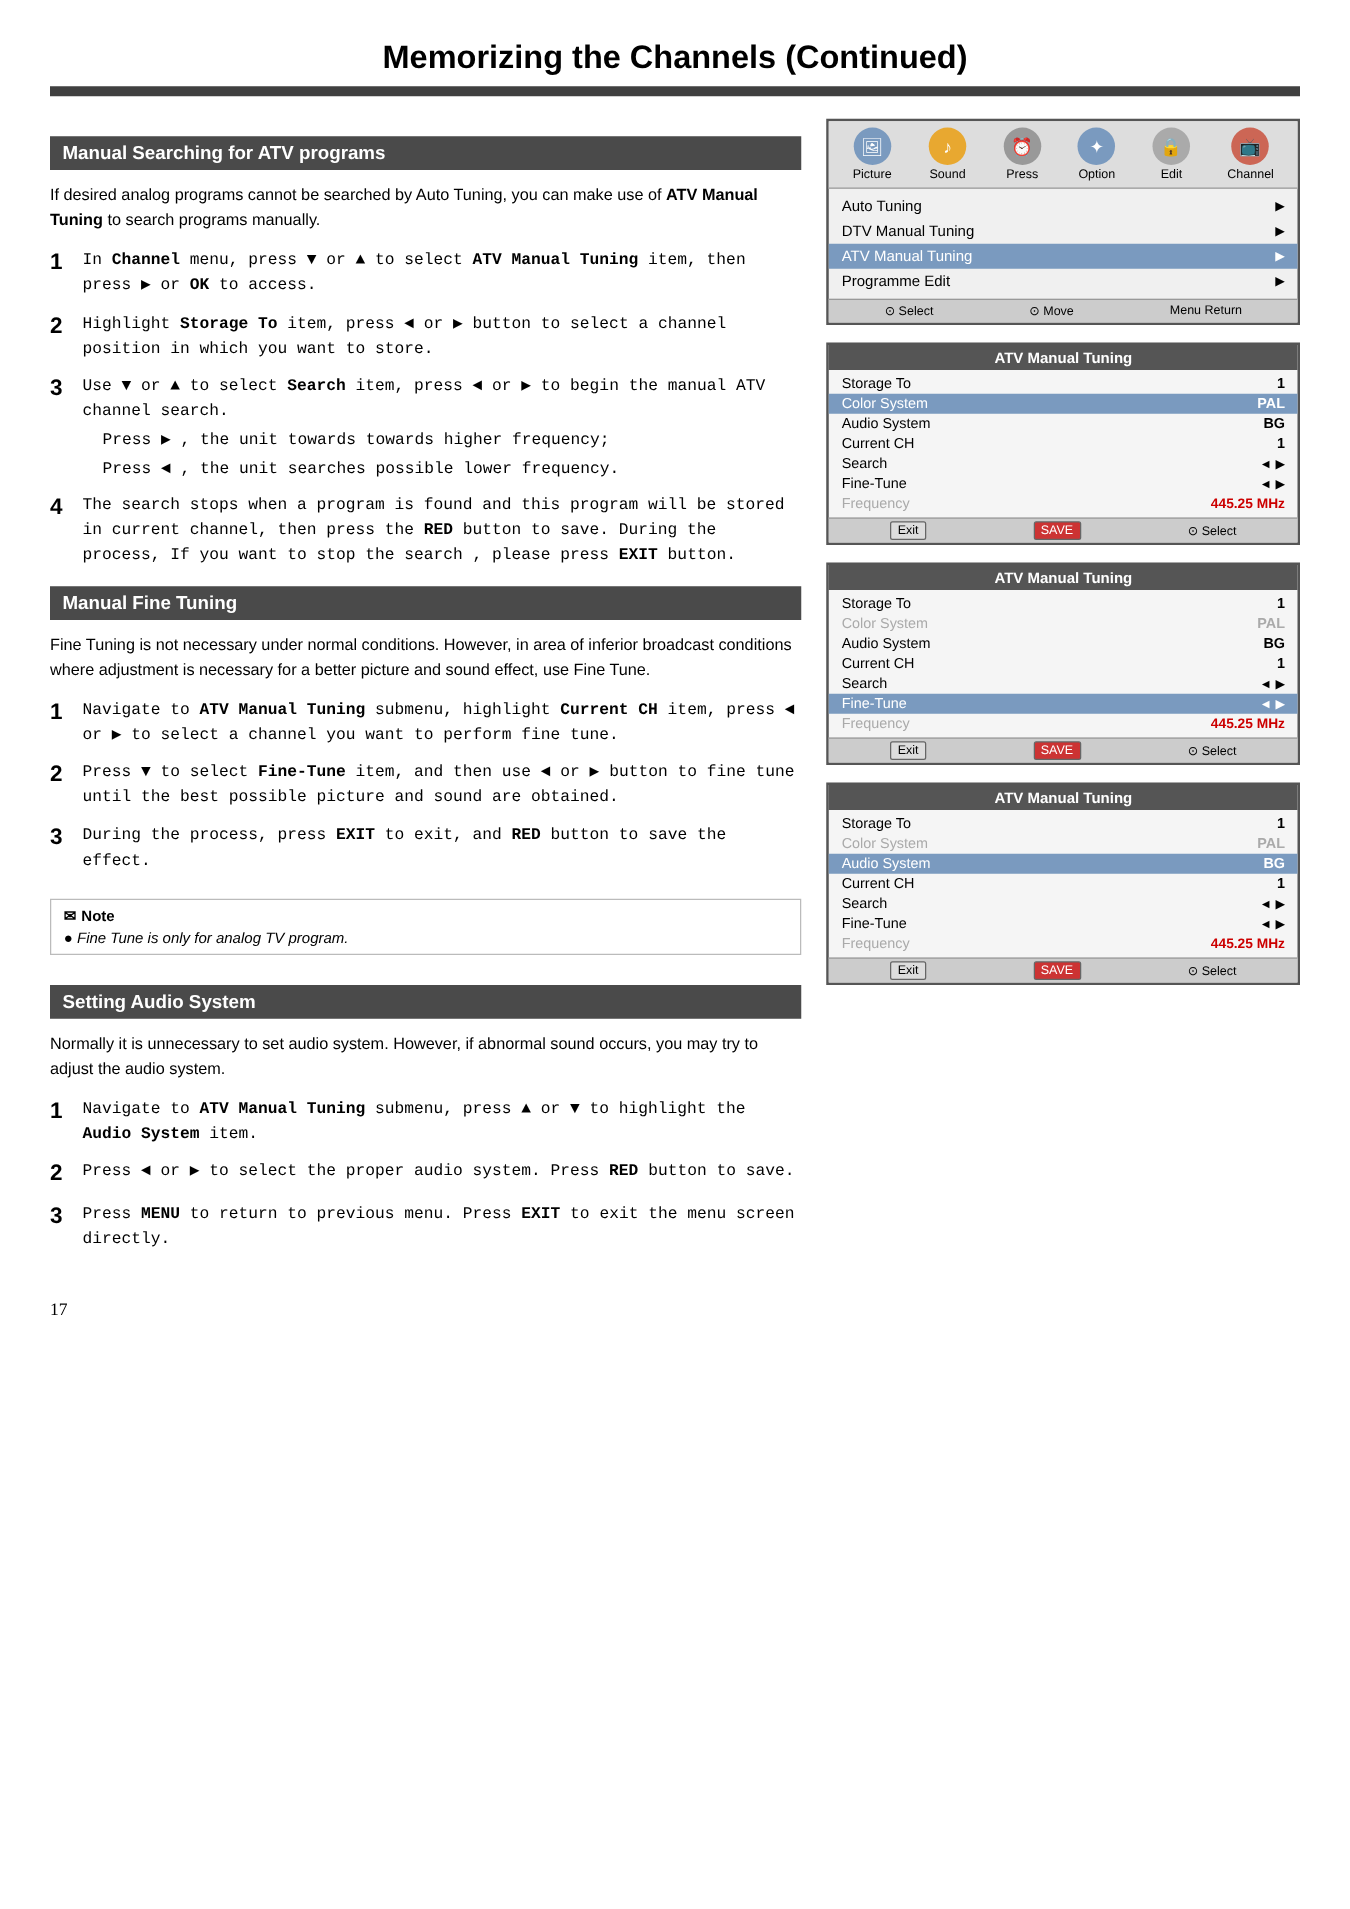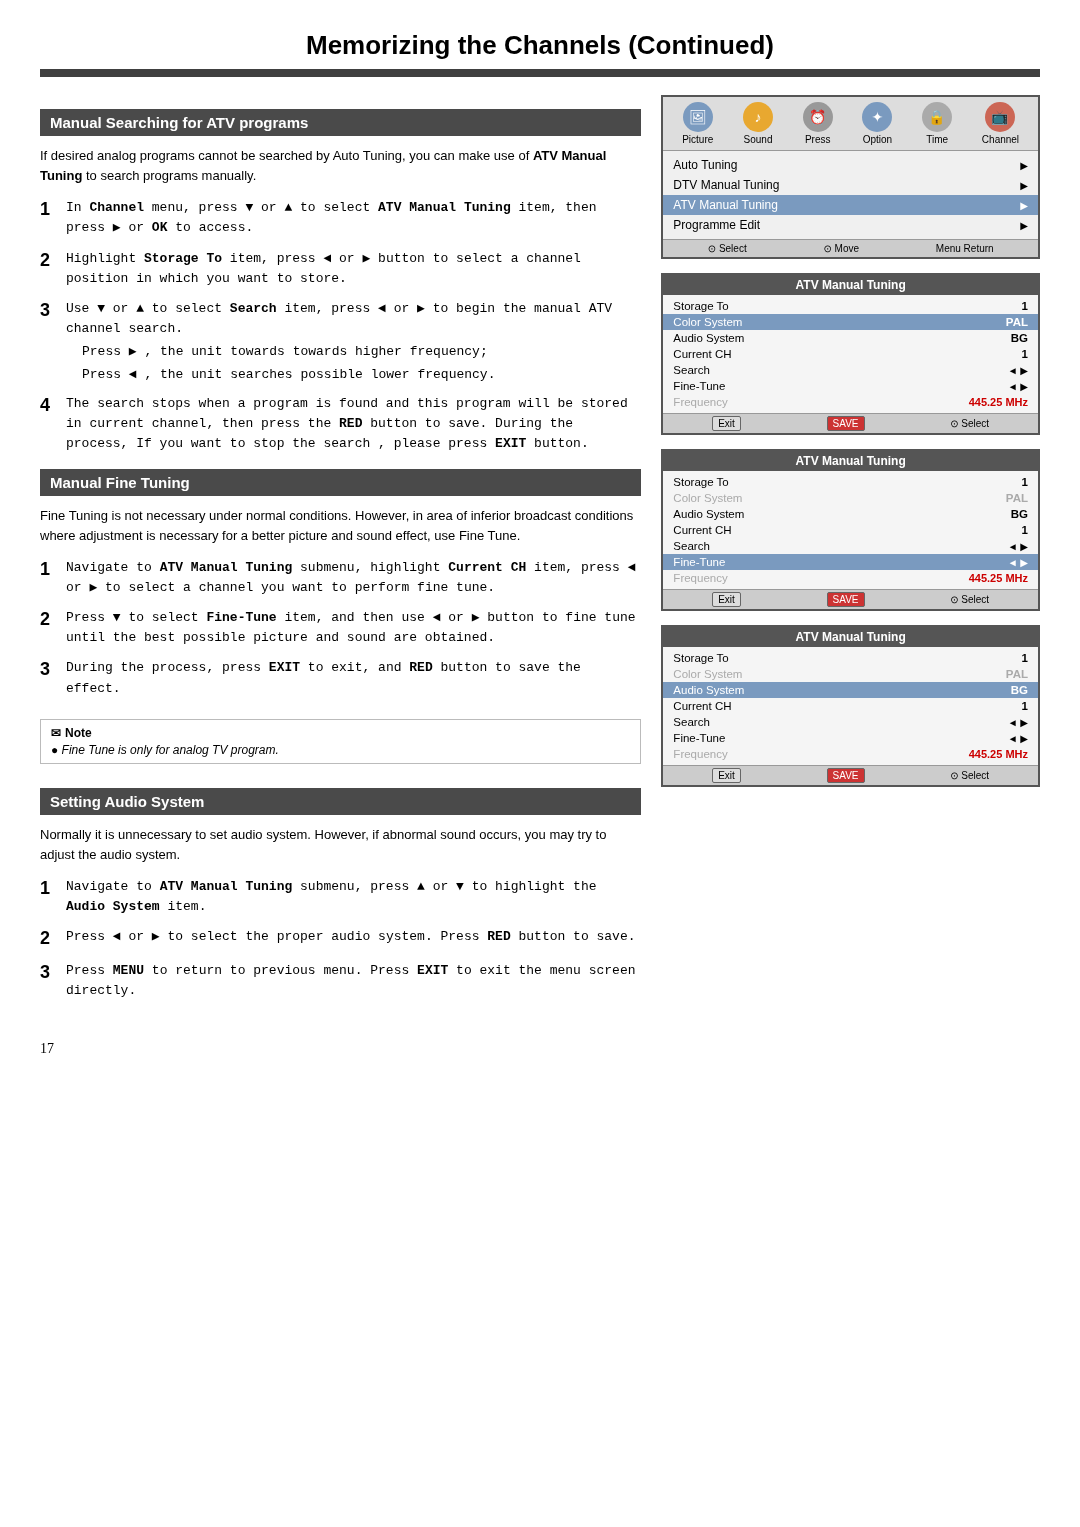--- a/index.html
+++ b/index.html
@@ -359,21 +359,21 @@
         <div class="menu-icon-item">
           <div class="icon-circle icon-time">⏰</div>
           <span>Press</span>
         </div>
         <div class="menu-icon-item">
           <div class="icon-circle icon-option">✦</div>
           <span>Option</span>
         </div>
         <div class="menu-icon-item">
           <div class="icon-circle icon-lock">🔒</div>
-          <span>Time</span>
+          <span>Edit</span>
         </div>
         <div class="menu-icon-item">
           <div class="icon-circle icon-channel">📺</div>
           <span>Channel</span>
         </div>
       </div>
       <div class="menu-rows">
         <div class="menu-row">
           <span>Auto Tuning</span>
           <span class="menu-row-arrow">▶</span>

